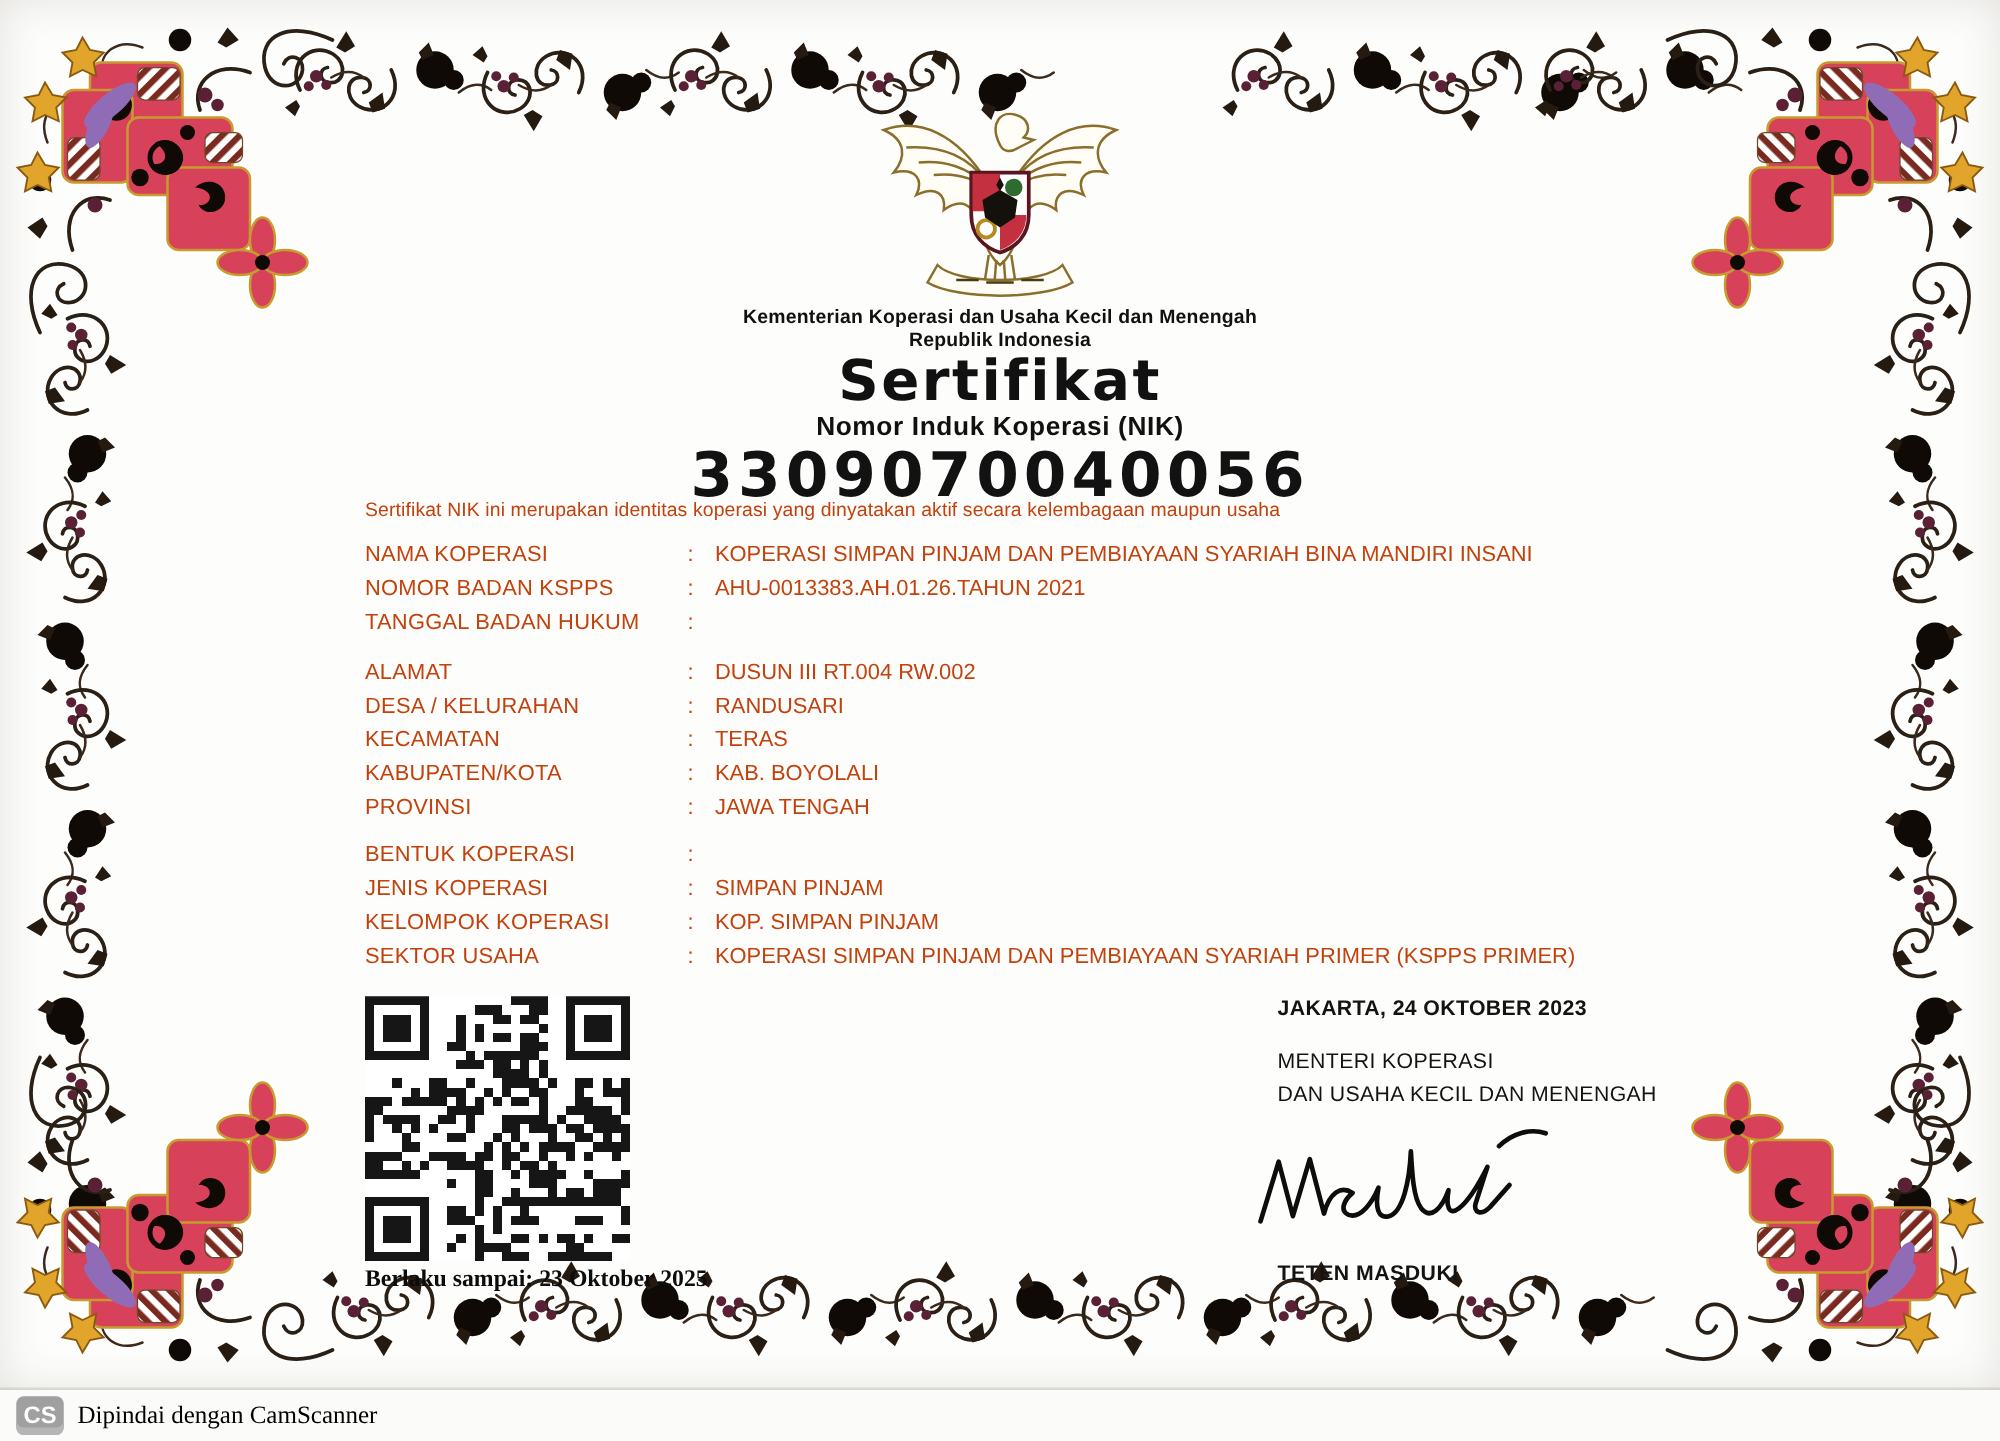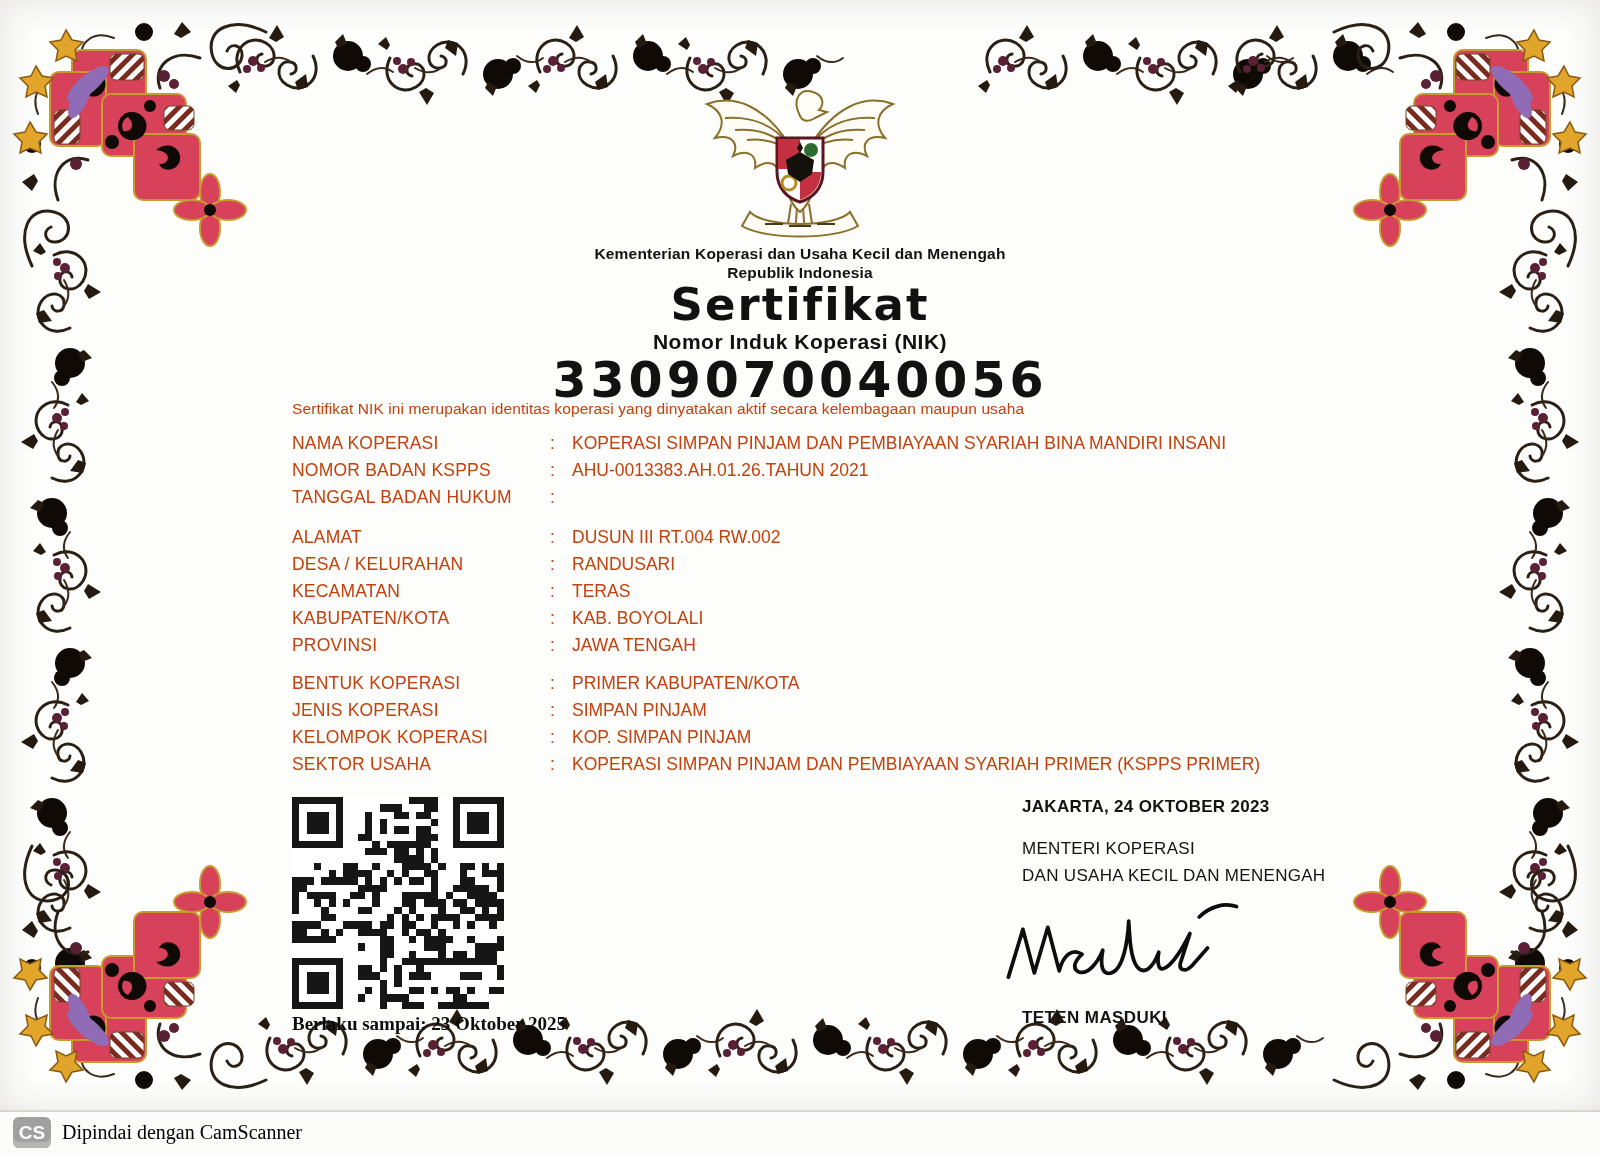--- a/index.html
+++ b/index.html
@@ -264,21 +264,20 @@
       <span class="flabel">PROVINSI</span>
       <span class="fcolon">:</span>
       <span class="fvalue">JAWA TENGAH</span>
     </div>
 
     <div class="fgap2"></div>
 
     <div class="frow">
       <span class="flabel">BENTUK KOPERASI</span>
       <span class="fcolon">:</span>
-      <span class="fvalue">PRIMER KABUPATEN/KOTA</span>
     </div>
     <div class="frow">
       <span class="flabel">JENIS KOPERASI</span>
       <span class="fcolon">:</span>
       <span class="fvalue">SIMPAN PINJAM</span>
     </div>
     <div class="frow">
       <span class="flabel">KELOMPOK KOPERASI</span>
       <span class="fcolon">:</span>
       <span class="fvalue">KOP. SIMPAN PINJAM</span>

